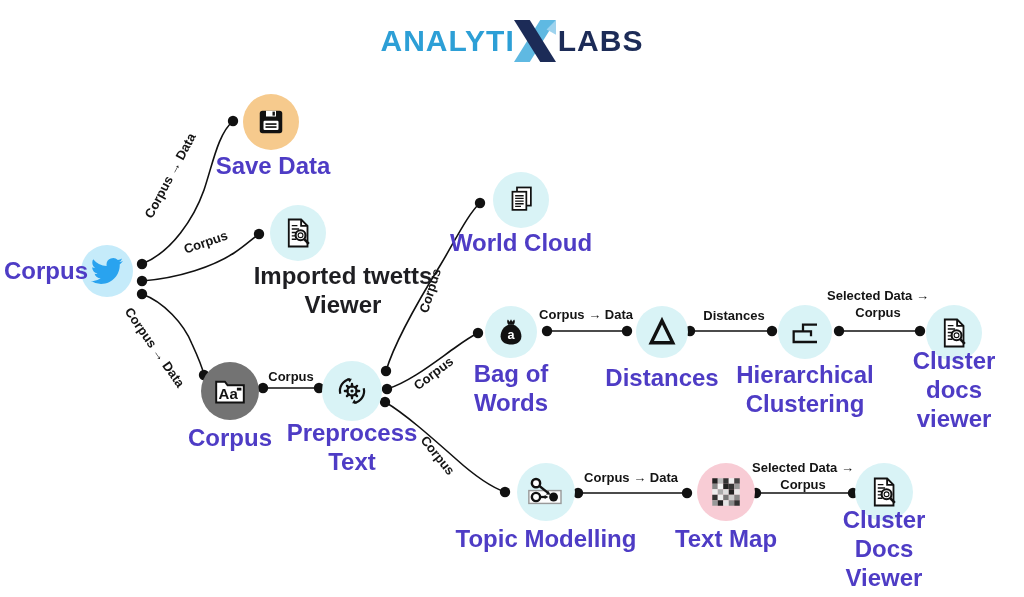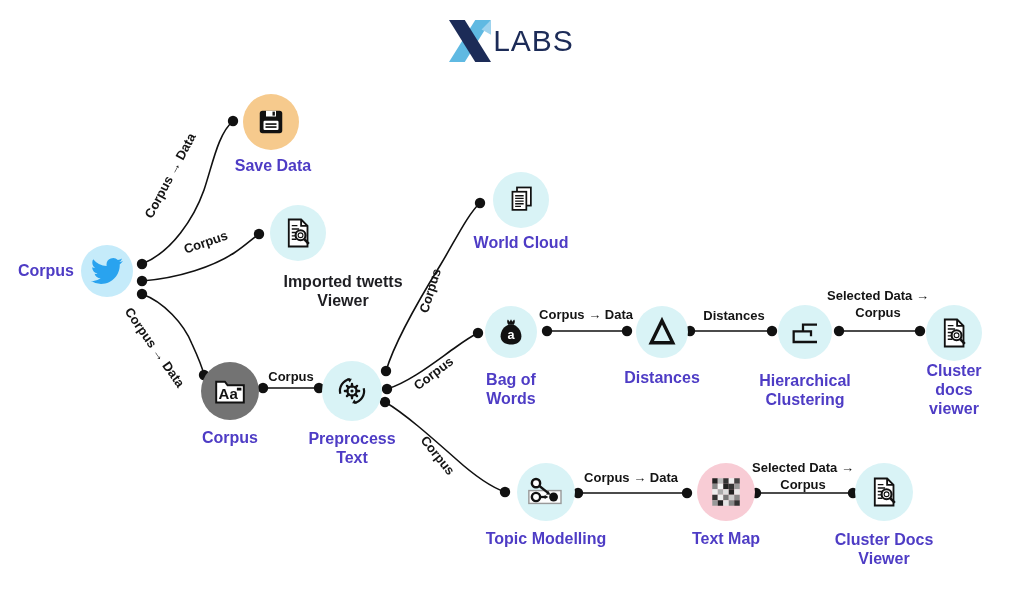--- a/index.html
+++ b/index.html
@@ -4,31 +4,31 @@
 <style>
   * { margin:0; padding:0; box-sizing:border-box; }
   html,body { width:1024px; height:597px; background:#ffffff; overflow:hidden;
     font-family:"Liberation Sans", sans-serif; }
   .stage { position:relative; width:1024px; height:597px; }
 
   
   .logo { position:absolute; left:0; top:20px; width:1024px; display:flex;
           align-items:center; justify-content:center; }
   .logo-w1 { color:#2d9fd6; font-size:30px; font-weight:bold; letter-spacing:1px; }
-  .logo-w2 { color:#1c2b57; font-size:30px; font-weight:normal; letter-spacing:1px; margin-left:4px; }
+  .logo-w2 { color:#1c2b57; font-size:30px; font-weight:bold; letter-spacing:1px; margin-left:4px; }
   .logo-x  { margin:0 -2px 0 -1px; }
 
   
   svg.edges { position:absolute; left:0; top:0; }
 
   
   .node { position:absolute; border-radius:50%; display:flex; align-items:center;
           justify-content:center; transform:translate(-50%,-50%); }
   .node-label { position:absolute; transform:translate(-50%,-50%); color:#4e3cc5;
-          font-size:16px; font-weight:600; text-align:center; white-space:pre-line;
+          font-size:24px; font-weight:600; text-align:center; white-space:pre-line;
           line-height:1.2; }
   .node-label.dark { color:#1e1e22;margin-left:45px; }
   .edge-label { position:absolute; color:#141414; font-size:13px; font-weight:600;
           text-align:center; white-space:pre-line; line-height:1.3; }
 </style>
 </head>
 <body>
 
 <div class="stage">
 
@@ -39,20 +39,21 @@
         <path d="M14.2 2.5 V7 H18.7" fill="none" stroke="#111" stroke-width="1.3"></path>
         <path d="M7.6 6.8 h4 M7.6 9.2 h5.2 M7.6 11.6 h5.2 M7.6 14 h4.6 M7.6 16.4 h3.2" stroke="#111" stroke-width="1" fill="none"></path>
         <circle cx="13.8" cy="13.6" r="3.5" fill="#ffffff" stroke="#111" stroke-width="1.5"></circle>
         <circle cx="13.8" cy="13.6" r="1.7" fill="none" stroke="#111" stroke-width="0.8"></circle>
         <path d="M16.4 16.3 L19.6 19.6" stroke="#111" stroke-width="1.8" fill="none"></path>
       </symbol>
     </defs>
   </svg>
 
   <div class="logo">
+    <span class="logo-w1">ANALYTI</span>
     <svg class="logo-x" width="42" height="42" viewBox="0 0 40 40">
       <polygon points="25,0 40,0 15,40 0,40" fill="#5fb9e2"></polygon>
       <polygon points="0,0 15,0 40,40 25,40" fill="#1c2b57"></polygon>
       <polygon points="31,9 40,0 40,14" fill="#9ed3ee"></polygon>
     </svg>
     <span class="logo-w2">LABS</span>
   </div>
 
   <svg class="edges" width="1024" height="597" viewBox="0 0 1024 597">
     <g fill="none" stroke="#111" stroke-width="1.6" stroke-linecap="round">

